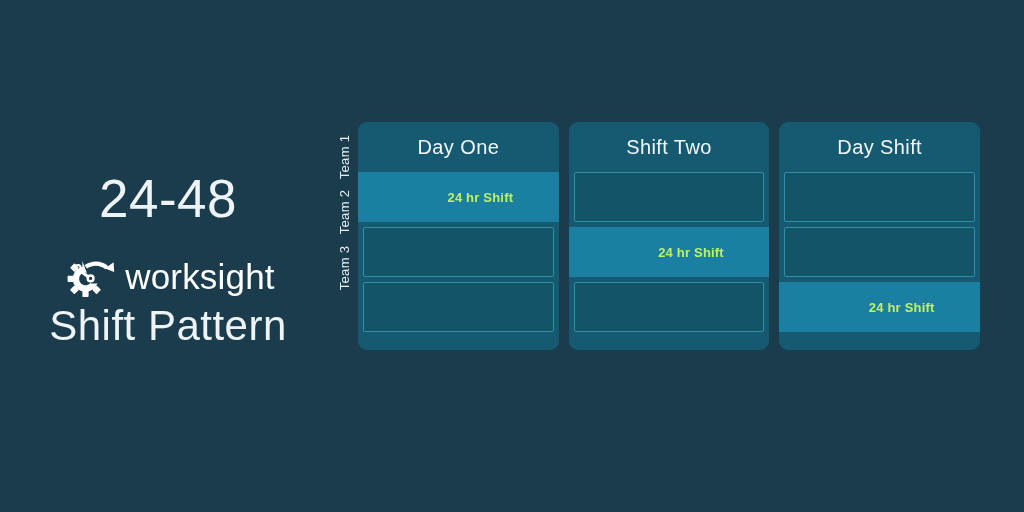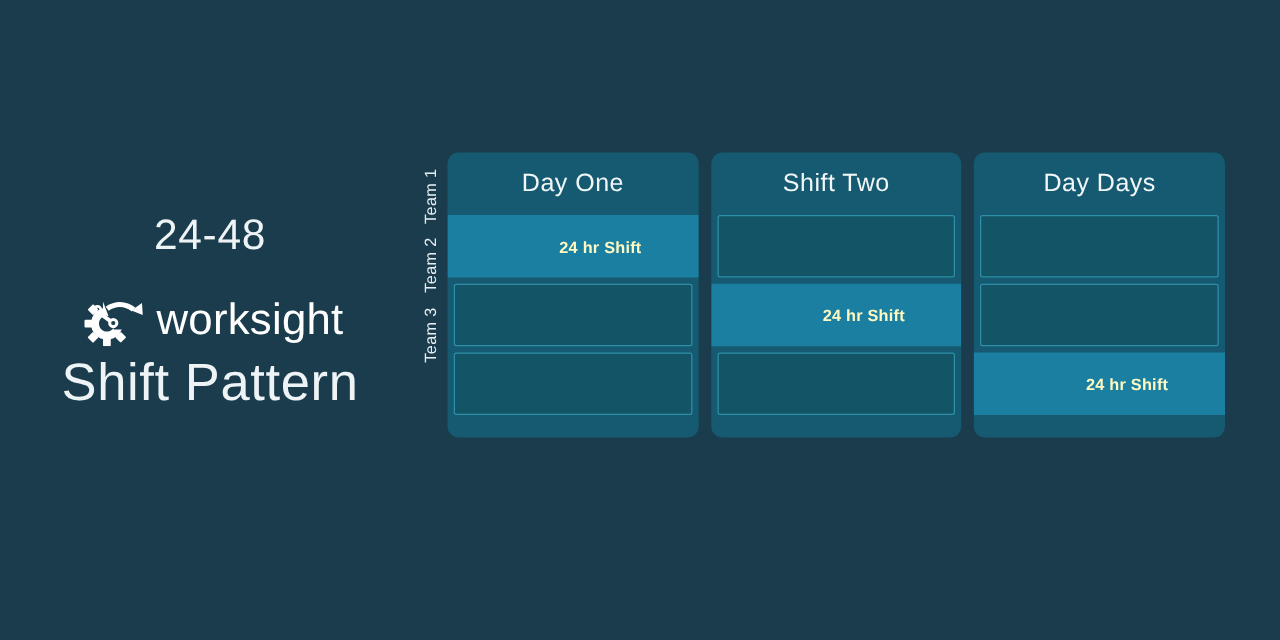--- a/index.html
+++ b/index.html
@@ -22,21 +22,21 @@
     left:0; top:170px;
     width:336px;
     text-align:center;
   }
   #brand-line1, #brand-line2 {
     font-weight:300;
     color:#eef4f6;
     letter-spacing:0.5px;
     line-height:1.08;
   }
-  #brand-line1 { font-size:34px; }
+  #brand-line1 { font-size:53px; }
   #brand-line2 { font-size:42px; margin-top:6px; }
 
   #logo-row {
     margin-top:26px;
     display:flex;
     align-items:center;
     justify-content:center;
     gap:10px;
   }
   #logo-mark { width:54px; height:44px; display:block; flex:none; }
@@ -113,21 +113,21 @@
     flex-direction:column;
     gap:5px;
   }
   .cell {
     height:50px;
     display:flex;
     align-items:center;
     justify-content:center;
     font-size:13px;
     font-weight:bold;
-    color:#fef9c3;
+    color:#bef264;
     letter-spacing:0.2px;
     padding-left:44px;
   }
   .cell.idle {
     background:#135466;
     border:1px solid #2d8fa8;
     margin:0 5px;
     border-radius:2px;
   }
   .cell.active {
@@ -198,21 +198,21 @@
     <div class="day-card">
       <div class="day-head">Shift Two</div>
       <div class="cell-stack">
         <div class="cell idle"></div>
         <div class="cell active">24 hr Shift</div>
         <div class="cell idle"></div>
       </div>
     </div>
 
     <div class="day-card">
-      <div class="day-head">Day Days</div>
+      <div class="day-head">Day Shift</div>
       <div class="cell-stack">
         <div class="cell idle"></div>
         <div class="cell idle"></div>
         <div class="cell active">24 hr Shift</div>
       </div>
     </div>
 
   </div>
 </div>
 

